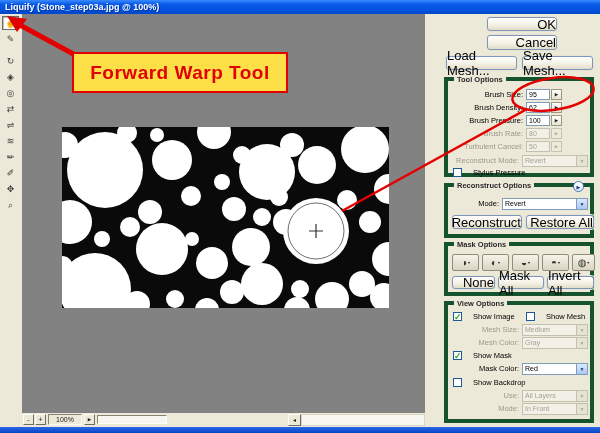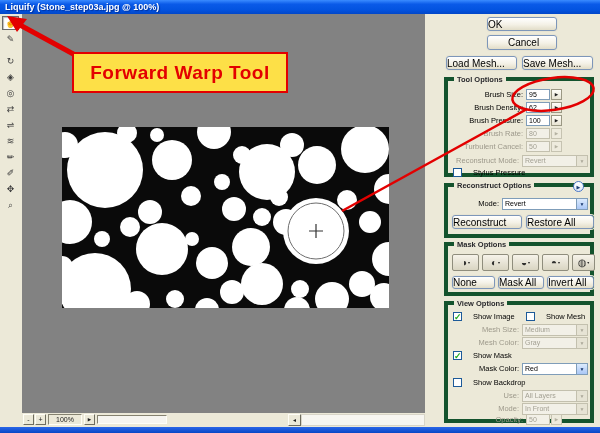--- a/index.html
+++ b/index.html
@@ -35,21 +35,21 @@
     position:absolute; height:11px; background:#ece9d8; font-size:7px; line-height:9px; text-align:center;
     border:1px solid; border-color:#fffef6 #6f6d5f #6f6d5f #fffef6; color:#222;
   }
   .sunken { position:absolute; background:#ece9d8; border:1px solid; border-color:#858270 #fffef6 #fffef6 #858270; }
   .zoomtext { font-size:7px; text-align:center; line-height:9px; color:#222; }
   .track { position:absolute; background:#f7f6f1; border:1px solid #d8d5c8; }
   
   .btn {
     position:absolute; border:1px solid #7d96b9; border-radius:3px; cursor:pointer;
     background: linear-gradient(180deg,#ffffff,#f4f1e6 55%,#e2ddc8);
-    font-size:10px; color:#000; display:flex; align-items:center; justify-content:flex-start;
+    font-size:13px; color:#000; display:flex; align-items:center; justify-content:flex-end;
     box-shadow: 0 0 0 1px #e7e4d3;
   }
   .group { position:absolute; border:4px solid #14532d; border-radius:0; }
   .legend {
     position:absolute; top:-6px; left:6px; background:#ece9d8; padding:0 3px;
     font-size:7.5px; font-weight:bold; color:#28282c; white-space:nowrap;
   }
   .row {
     position:absolute; left:0; right:0; height:13px; display:flex; align-items:center;
     justify-content:flex-end; font-size:7.5px; color:#000;
@@ -361,27 +361,20 @@
         <span class="arr">▼</span>
       </span>
     </div>
     <div class="row comborow disabled" style="top:97px;">
       <span class="lbl">Mode:</span>
       <span class="combo">
         <span class="val">In Front</span>
         <span class="arr">▼</span>
       </span>
     </div>
-    <div class="row numrow disabled" style="top:108px;">
-      <span class="lbl">Opacity:</span>
-      <span class="numbox">50</span>
-      <span class="spin">
-          <span>▶</span>
-        </span>
-    </div>
   </div>
 
   <div class="sbtn" style="left:23px;top:414px;width:11px;"><span>-</span></div>
   <div class="sbtn" style="left:35px;top:414px;width:11px;"><span>+</span></div>
   <div class="sunken zoomtext" style="left:48px;top:414px;width:34px;height:11px;"><span>100%</span></div>
   <div class="sbtn" style="left:84px;top:414px;width:11px;font-size:4.5px;"><span>▶</span></div>
   <div class="sunken" style="left:97px;top:415px;width:70px;height:9px;background:#f6f5f0;"></div>
   <div class="sbtn" style="left:288px;top:414px;width:13px;height:12px;font-size:6px;line-height:10px;"><span>◂</span></div>
   <div class="track" style="left:301px;top:414px;width:124px;height:12px;"></div>
 

